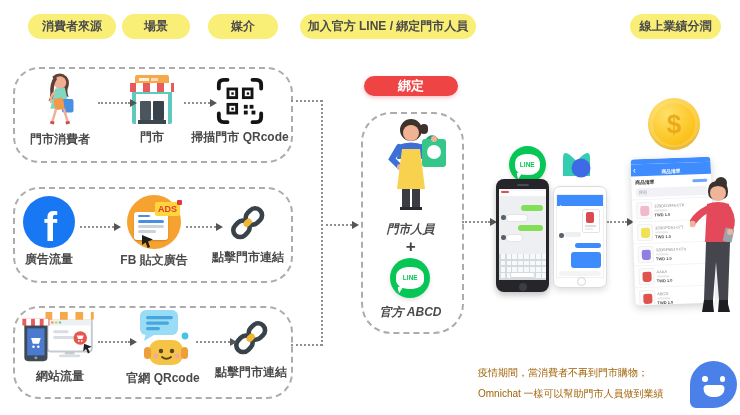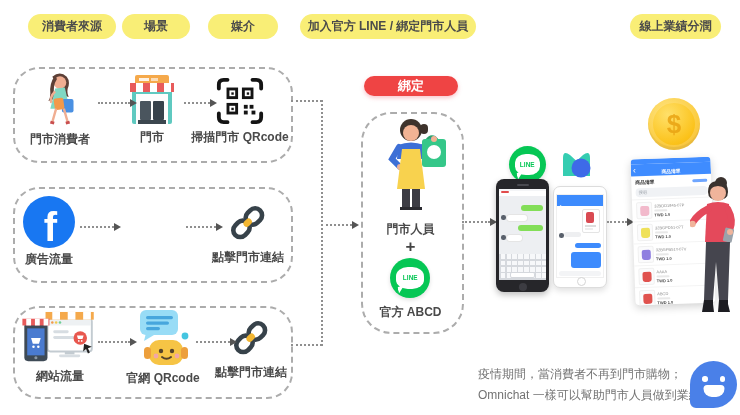--- a/index.html
+++ b/index.html
@@ -1,18 +1,18 @@
 <!DOCTYPE html>
 <html><head>
 <meta charset="utf-8">
 <style>
   html,body{margin:0;padding:0;background:#fff;}
   body{font-family:"Liberation Sans","DejaVu Sans",sans-serif;}
   #stage{position:relative;width:740px;height:415px;background:#FFFFFF;overflow:hidden;}
-  .abs{position:absolute;}
+  .abs{position:absolute;font-style:italic;}
 
   
   .pill{position:absolute;top:14px;height:25px;background:#F9EE76;border-radius:13px;
         display:flex;align-items:center;justify-content:center;
         font-size:12px;font-weight:700;color:#4B4B4B;white-space:nowrap;}
   #p1{left:28px;width:88px;}  #p2{left:122px;width:68px;} #p3{left:208px;width:70px;}
   #p4{left:300px;width:176px;} #p5{left:503px;width:103px;} #p6{left:630px;width:91px;text-align:center;}
 
   
   .gbox{position:absolute;border:2px dashed #ACACAC;border-radius:26px;}
@@ -126,21 +126,21 @@
   .prow{display:flex;align-items:center;height:21px;padding:0 4px;border-top:1px solid #F4F4F4;}
   .thumb{width:14px;height:15px;background:#FBFBFC;border:1px solid #F0F0F0;border-radius:2px;
       display:flex;align-items:center;justify-content:center;flex:none;}
   .thumb i{width:9px;height:10px;border-radius:2px 2px 3px 3px;display:block;}
   .pcol{margin-left:2px;display:flex;flex-direction:column;justify-content:center;}
   .pcode{display:block;height:5px;line-height:5px;font-size:8px;transform:scale(.5);transform-origin:0 50%;color:#8A8A8A;white-space:nowrap;}
   .pbar{display:block;width:13px;height:2px;background:#E8E8E8;border-radius:1px;margin:1px 0;}
   .pprice{display:block;height:5px;line-height:5px;font-size:8px;font-weight:700;transform:scale(.5);transform-origin:0 50%;color:#4A4A4A;white-space:nowrap;}
 
   
-  .fline{position:absolute;left:478px;font-size:12px;color:#737373;white-space:nowrap;}
+  .fline{position:absolute;left:478px;font-size:10px;color:#a16207;white-space:nowrap;}
   #f1{top:366px;} #f2{top:387px;}
   .chatLogo{position:absolute;left:690px;top:361px;width:47px;height:47px;background:#4A80E8;
       border-radius:50% 50% 50% 6px;}
   .chatLogo i{position:absolute;width:5.5px;height:5.5px;border-radius:50%;background:#FFF;top:15px;display:block;}
   .chatLogo .e1{left:12px;} .chatLogo .e2{right:12px;}
   .chatLogo b{position:absolute;left:50%;transform:translateX(-50%);top:24px;width:21px;height:12px;background:#FFF;
       border-radius:4px 4px 9px 9px;}
 </style>
 </head>
 <body>
@@ -227,20 +227,37 @@
   <div class="harrow" style="left:98px;top:102px;width:32px;"></div>
   <div class="harrow" style="left:184px;top:102px;width:26px;"></div>
 
   <div class="cell" style="left:14px;top:198px;width:70px;height:68px;">
     <div class="iw">
       <div class="fb">
           <span>f</span>
         </div>
     </div>
     <span class="lbl">廣告流量</span>
+  </div>
+  <div class="cell" style="left:114px;top:198px;width:80px;height:68px;">
+    <div class="iw">
+      <div class="ads">
+        <div class="ads-page">
+            <i class="d0"></i>
+            <i class="d1"></i>
+            <i class="d2"></i>
+            <i class="d3"></i>
+          </div>
+        <div class="ads-tag">ADS</div>
+        <svg class="ads-cursor" width="12" height="13" viewBox="0 0 12 13">
+          <path d="M0 0 L11 4.5 L6 6.5 L8 12 L5.7 13 L3.6 7.5 L0 10 Z" fill="#1E1E1E"></path>
+        </svg>
+      </div>
+    </div>
+    <span class="lbl">FB 貼文廣告</span>
   </div>
   <div class="cell" style="left:205px;top:198px;width:86px;height:68px;">
     <div class="iw">
       <svg width="46" height="46" viewBox="0 0 50 50">
         <g transform="rotate(-45 25 25)" fill="none">
           <rect x="6" y="17" width="19" height="15" rx="7.5" stroke="#37424A" stroke-width="5"></rect>
           <rect x="25" y="17" width="19" height="15" rx="7.5" stroke="#37424A" stroke-width="5"></rect>
           <rect x="20" y="21" width="10" height="7" rx="3.5" fill="#F2B632"></rect>
         </g>
       </svg>

